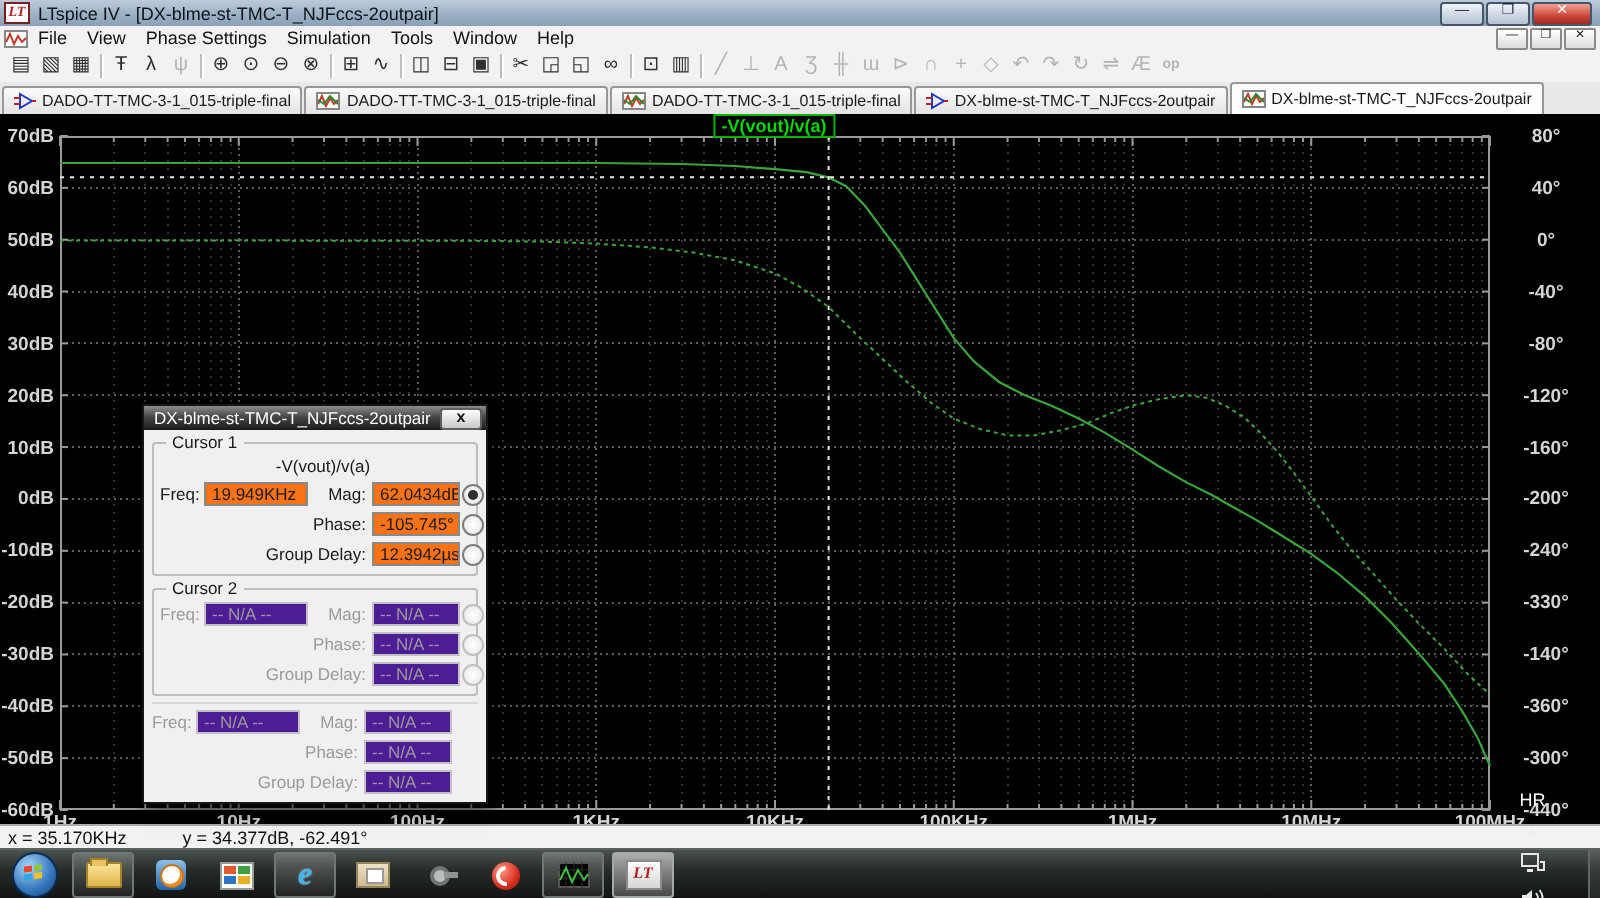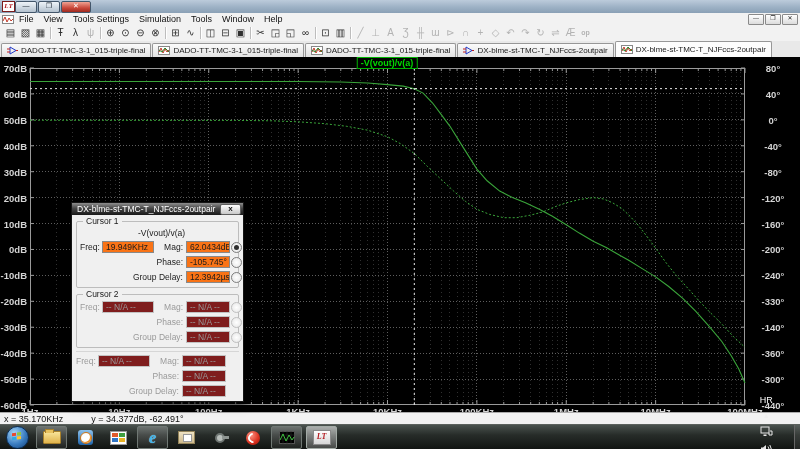--- a/index.html
+++ b/index.html
@@ -64,21 +64,21 @@
     text-align:center;font-weight:bold;}
   .groupbox{position:relative;margin:6px 4px 3px;border:1px solid #bdbdbd;border-radius:2px;padding:6px 3px 4px;}
   .gb-label{position:absolute;top:-6px;left:6px;background:#f0f0f0;padding:0 3px;}
   .dlg-grid{display:grid;grid-template-columns:22px 52px 32px 44px 13px;align-items:center;row-gap:3px;}
   .expr{grid-column:1/6;text-align:center;}
   .lbl{text-align:right;padding-right:3px;white-space:nowrap;}
   .lbl.span3{grid-column:1/4;}
   .lbl.dis{color:#9a9a9a;}
   .fld{height:10px;line-height:10px;background:#f97316;border:1px solid #898989;padding-left:3px;
     overflow:hidden;white-space:nowrap;}
-  .fld.dis{background:#7f1d1d;border-color:#c2c2c2;color:#9a9a9a;}
+  .fld.dis{background:#4c1d95;border-color:#c2c2c2;color:#9a9a9a;}
   .radio{width:9px;height:9px;border-radius:50%;border:1px solid #7d7d7d;background:radial-gradient(#fff,#e4e4e4);
     justify-self:center;position:relative;}
   .radio.sel::after{content:"";position:absolute;left:2px;top:2px;right:2px;bottom:2px;border-radius:50%;background:#2f2f2f;}
   .radio.dis{border-color:#bfbfbf;}
   .ratio-sec{margin:3px 4px 4px;border-top:1px solid #d6d6d6;padding-top:3px;}
   .ratio-head{text-align:center;padding-left:30px;margin-bottom:3px;}
   
   .statusbar{position:absolute;top:412px;left:0;right:0;height:12px;background:#f2f2f2;border-top:1px solid #ababab;
     font-size:9px;color:#111;display:flex;align-items:center;padding-left:4px;}
   .status-y{margin-left:28px;}
@@ -118,35 +118,36 @@
   .tray-lang{font-size:9px;}
   .tray-arrow{font-size:7px;color:#eee;}
   .clock{font-size:8.5px;line-height:9.5px;text-align:right;}
   .show-desktop{width:5px;height:25px;border-left:1px solid #666;background:rgba(255,255,255,.08);}
 </style>
 </head>
 <body>
 
 <div class="titlebar">
   <span class="app-icon">LT</span>
+  <span class="title-text">LTspice IV - [DX-blme-st-TMC-T_NJFccs-2outpair]</span>
   <span class="capbtns">
     <span class="capbtn">—</span>
     <span class="capbtn">❐</span>
     <span class="capbtn close">✕</span>
   </span>
 </div>
 
 <div class="menubar">
   <svg class="tabicon" width="12" height="9" viewBox="0 0 12 9">
     <rect x="0.5" y="0.5" width="11" height="8" fill="#fff" stroke="#888"></rect>
     <polyline points="1,6 3,2 5,7 7,3 9,6 11,4" fill="none" stroke="#c03a2a" stroke-width="1"></polyline>
   </svg>
   <span class="menu-item">File</span>
   <span class="menu-item">View</span>
-  <span class="menu-item">Tools Settings</span>
+  <span class="menu-item">Phase Settings</span>
   <span class="menu-item">Simulation</span>
   <span class="menu-item">Tools</span>
   <span class="menu-item">Window</span>
   <span class="menu-item">Help</span>
   <span class="mdi-btns">
     <span class="mdibtn">—</span>
     <span class="mdibtn">❐</span>
     <span class="mdibtn">✕</span>
   </span>
 </div>

